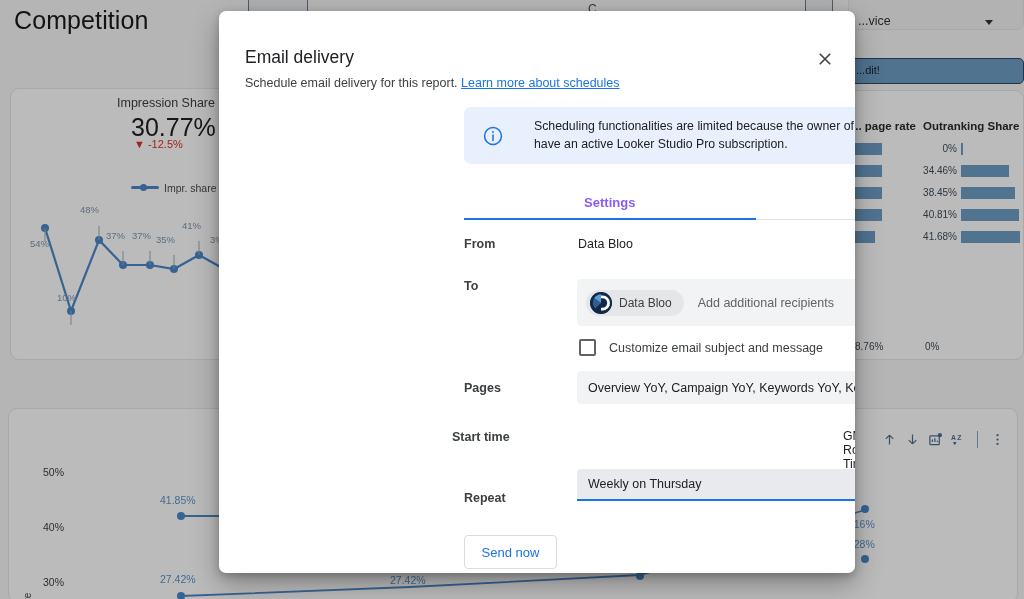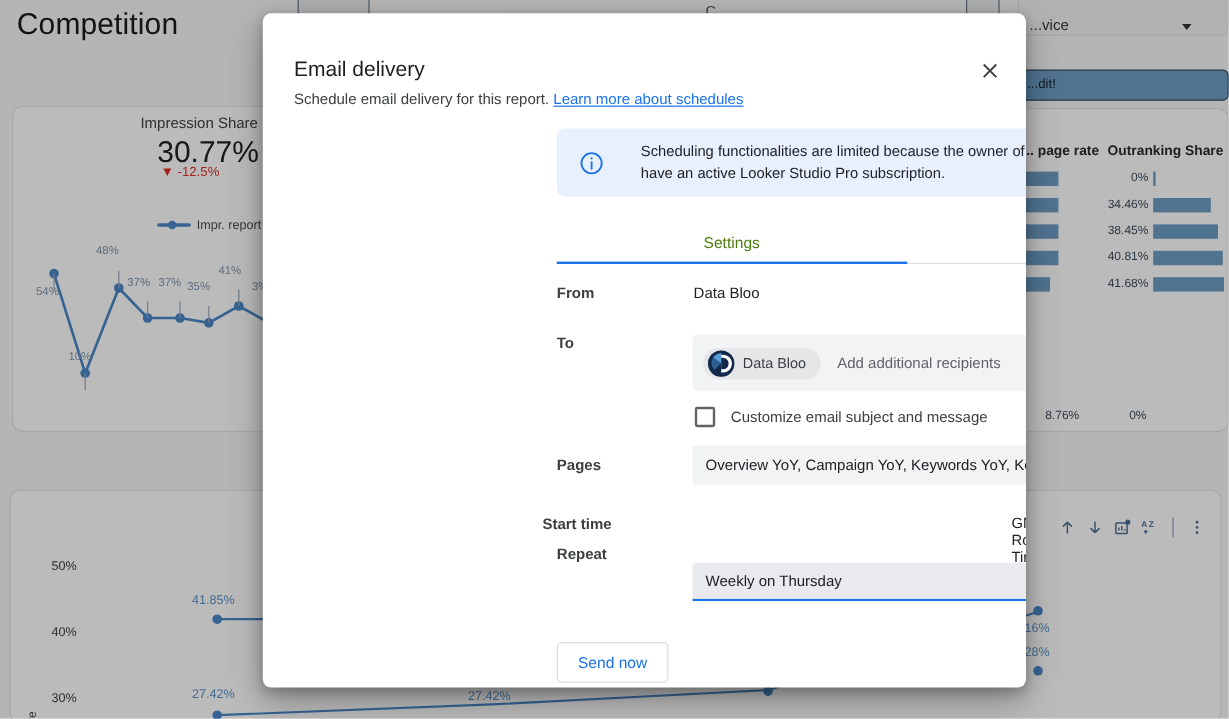--- a/index.html
+++ b/index.html
@@ -66,21 +66,21 @@
   
   .col-head {
     position:absolute; font-size:11.5px; color:#2b2b2b; font-weight:700;
   }
   .bar {
     position:absolute; height:12px; background:#6d9bc3;
   }
   .bar-val {
     position:absolute; font-size:10px; color:#3d4b59; text-align:right;
   }
-  .axis-val { position:absolute; font-size:10px; color:#3d4b59;margin-left:16px; }
+  .axis-val { position:absolute; font-size:10px; color:#3d4b59; }
 
   
   .y-tick { position:absolute; font-size:10.5px; color:#3c4043; }
   .y-axis-title {
     position:absolute; font-size:10px; color:#3c4043;
     transform: rotate(-90deg); transform-origin: left bottom;
     white-space: nowrap;
   }
   .sc-label { position:absolute; font-size:10.5px; color:#5b8fc4; white-space:nowrap;}
   .sc-dot { position:absolute; width:8px; height:8px; border-radius:50%; background:#4a86c5;}
@@ -126,21 +126,21 @@
 
   .tabs {
     position:absolute; left:245px; top:176px; width:583px; height:33px;
     border-bottom: 1px solid #e0e0e0;
     display:flex;
   }
   .tab {
     flex:1; text-align:center; font-size:13px; color:#5f6368;
     line-height: 32px; cursor:pointer; position:relative;
   }
-  .tab.active { color:#4d7c0f; }
+  .tab.active { color:#8b5cf6;font-weight:bold; }
   .tab.active::after {
     content:""; position:absolute; left:0; right:0; bottom:-1px;
     height:2.5px; background:#1a73e8;
   }
 
   .f-label {
     position:absolute; font-size:12.5px; color:#3c4043; font-weight:700;
   }
   .f-value { position:absolute; font-size:12.5px; color:#202124; }
 
@@ -227,21 +227,21 @@
     <div class="panel" style="left:10px; top:88px; width:350px; height:272px;"></div>
     <div class="is-label" style="left:117px; top:96px;">Impression Share</div>
     <div class="is-big" style="left:131px; top:113px;">30.77%</div>
     <div class="is-delta" style="left:134px; top:138px;">
       <span>▼</span>
       <span>-12.5%</span>
     </div>
 
     <div class="legend-line" style="left:131px; top:186px; width:28px;"></div>
     <div class="legend-dot" style="left:140px; top:184px;"></div>
-    <div class="legend-txt" style="left:164px; top:182px;">Impr. report</div>
+    <div class="legend-txt" style="left:164px; top:182px;">Impr. share</div>
 
     <svg width="240" height="160" style="position:absolute; left:8px; top:198px;">
       <polyline points="37,30 63,113 91,42 115,67 142,67 166,71 191,57 218,72 240,67" fill="none" stroke="#4a86c5" stroke-width="2.2"></polyline>
       <circle cx="37" cy="30" r="4" fill="#4a86c5"></circle>
       <circle cx="63" cy="113" r="4" fill="#4a86c5"></circle>
       <circle cx="91" cy="42" r="4" fill="#4a86c5"></circle>
       <circle cx="115" cy="67" r="4" fill="#4a86c5"></circle>
       <circle cx="142" cy="67" r="4" fill="#4a86c5"></circle>
       <circle cx="166" cy="71" r="4" fill="#4a86c5"></circle>
       <circle cx="191" cy="57" r="4" fill="#4a86c5"></circle>
@@ -414,21 +414,21 @@
       <span class="sel-text" style="overflow:hidden; white-space:nowrap; max-width:300px;">Overview YoY, Campaign YoY, Keywords YoY, Keywords Po...</span>
 
     </div>
 
     <div class="f-label" style="left:233px; top:419px;">Start time</div>
 
 
 
     <div class="tz-text">GMT+02:00 Romania Time</div>
 
-    <div class="f-label" style="left:245px; top:444px;">Repeat</div>
+    <div class="f-label" style="left:245px; top:480px;">Repeat</div>
     <div class="sel repeat-sel">
       <span class="sel-text">Weekly on Thursday</span>
 
     </div>
 
     <div class="btn btn-outline btn-sendnow">
       <span>Send now</span>
     </div>
 
   </div>

